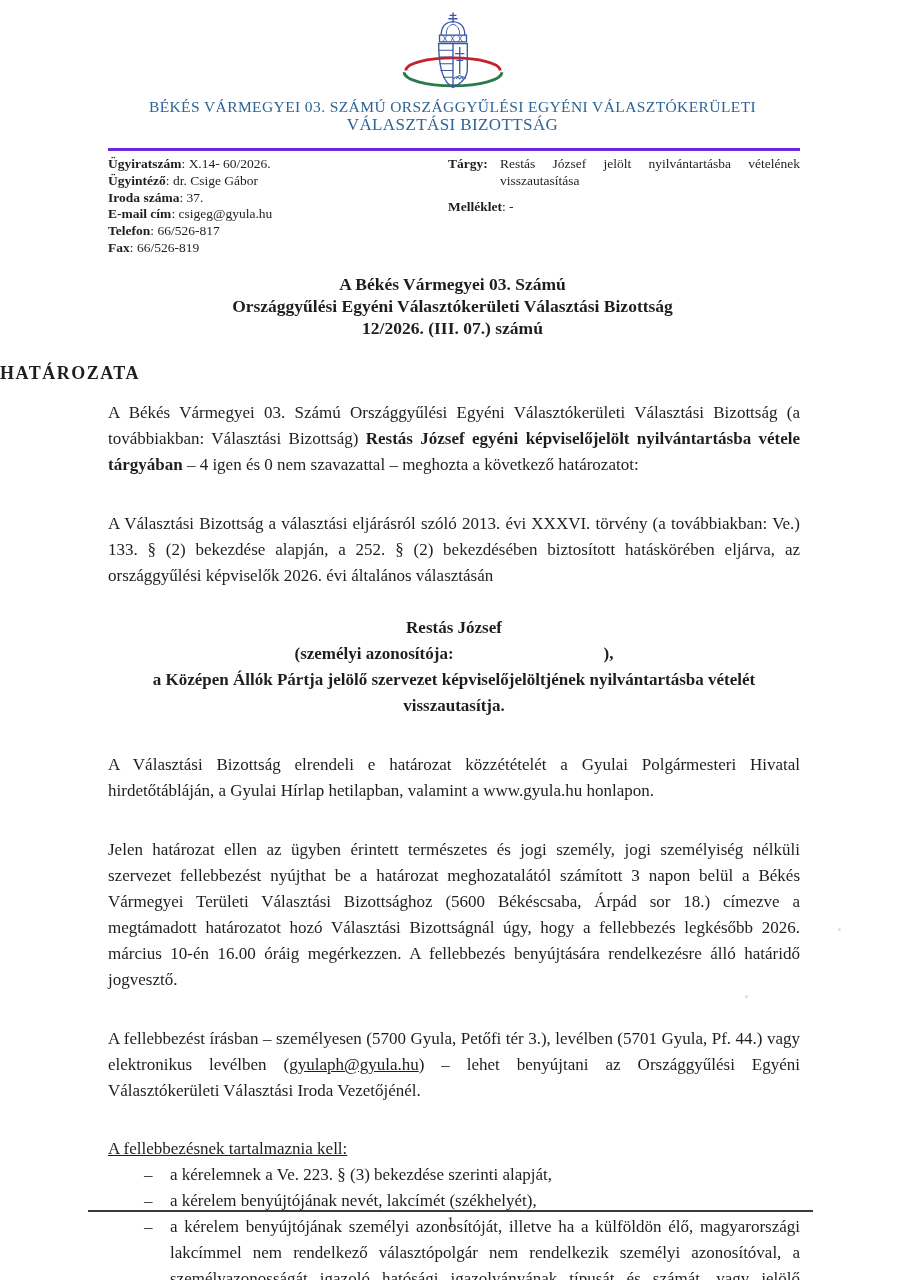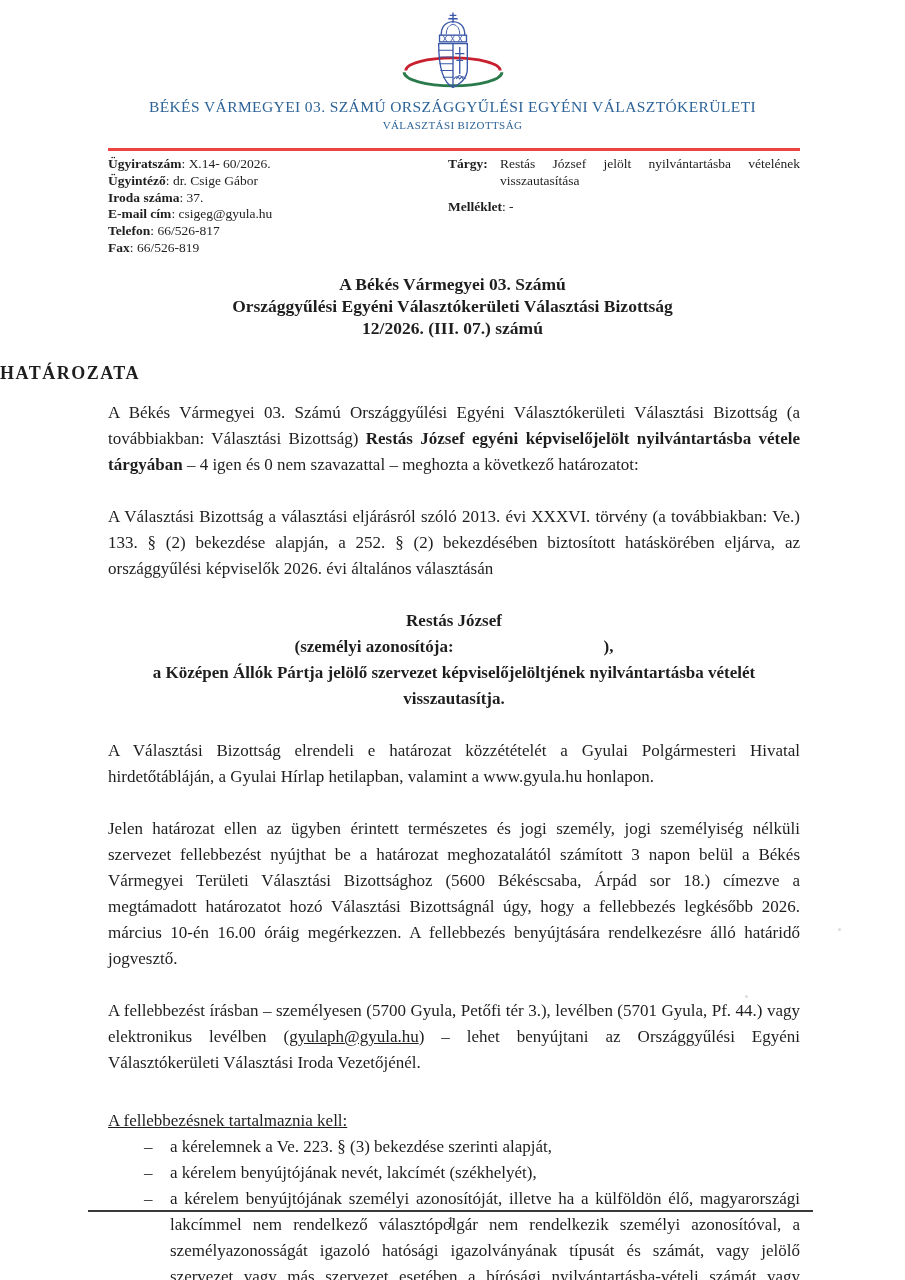--- a/index.html
+++ b/index.html
@@ -20,26 +20,26 @@
   
   .letterhead{ text-align:center; padding-top:8px; }
   .emblem{ display:block; margin:0 auto; width:118px; height:88px; }
   .org-name{
     color:#2d6397;
     font-size:15.5px;
     line-height:18px;
     letter-spacing:0.4px;
     margin-top:2px;
   }
-  .org-name .l2{ font-size:11px; }
+  .org-name .l2{ font-size:17px; }
 
   
   .meta{
     margin:14px 105px 0 108px;
-    border-top:3px solid #ef4444;
+    border-top:3px solid #6d28d9;
     padding-top:5px;
     display:flex;
     font-size:13.5px;
     line-height:16.8px;
   }
   .meta b{ font-weight:bold; }
   .meta-left{ width:340px; }
   .meta-right{ flex:1; }
   .targy-row{ display:flex; }
   .targy-label{ width:52px; font-weight:bold; }
@@ -58,21 +58,21 @@
   .decree-heading{
     margin-top:24px;
     text-align:left;
     font-weight:bold;
     font-size:18px;
     letter-spacing:1.5px;
   }
 
   
   .content{ margin:0 105px 0 108px; font-size:17px; line-height:26px; }
-  .para{ margin-top:26px; text-align:justify; }
+  .para{ margin-top:33px; text-align:justify; }
   .para.first{ margin-top:16px; }
   b.inline{ font-weight:bold; }
   .decision{
     margin-top:26px;
     text-align:center;
     font-weight:bold;
   }
   .redaction-gap{ display:inline-block; width:150px; }
   .email-link{ text-decoration:underline; color:inherit; }
 

